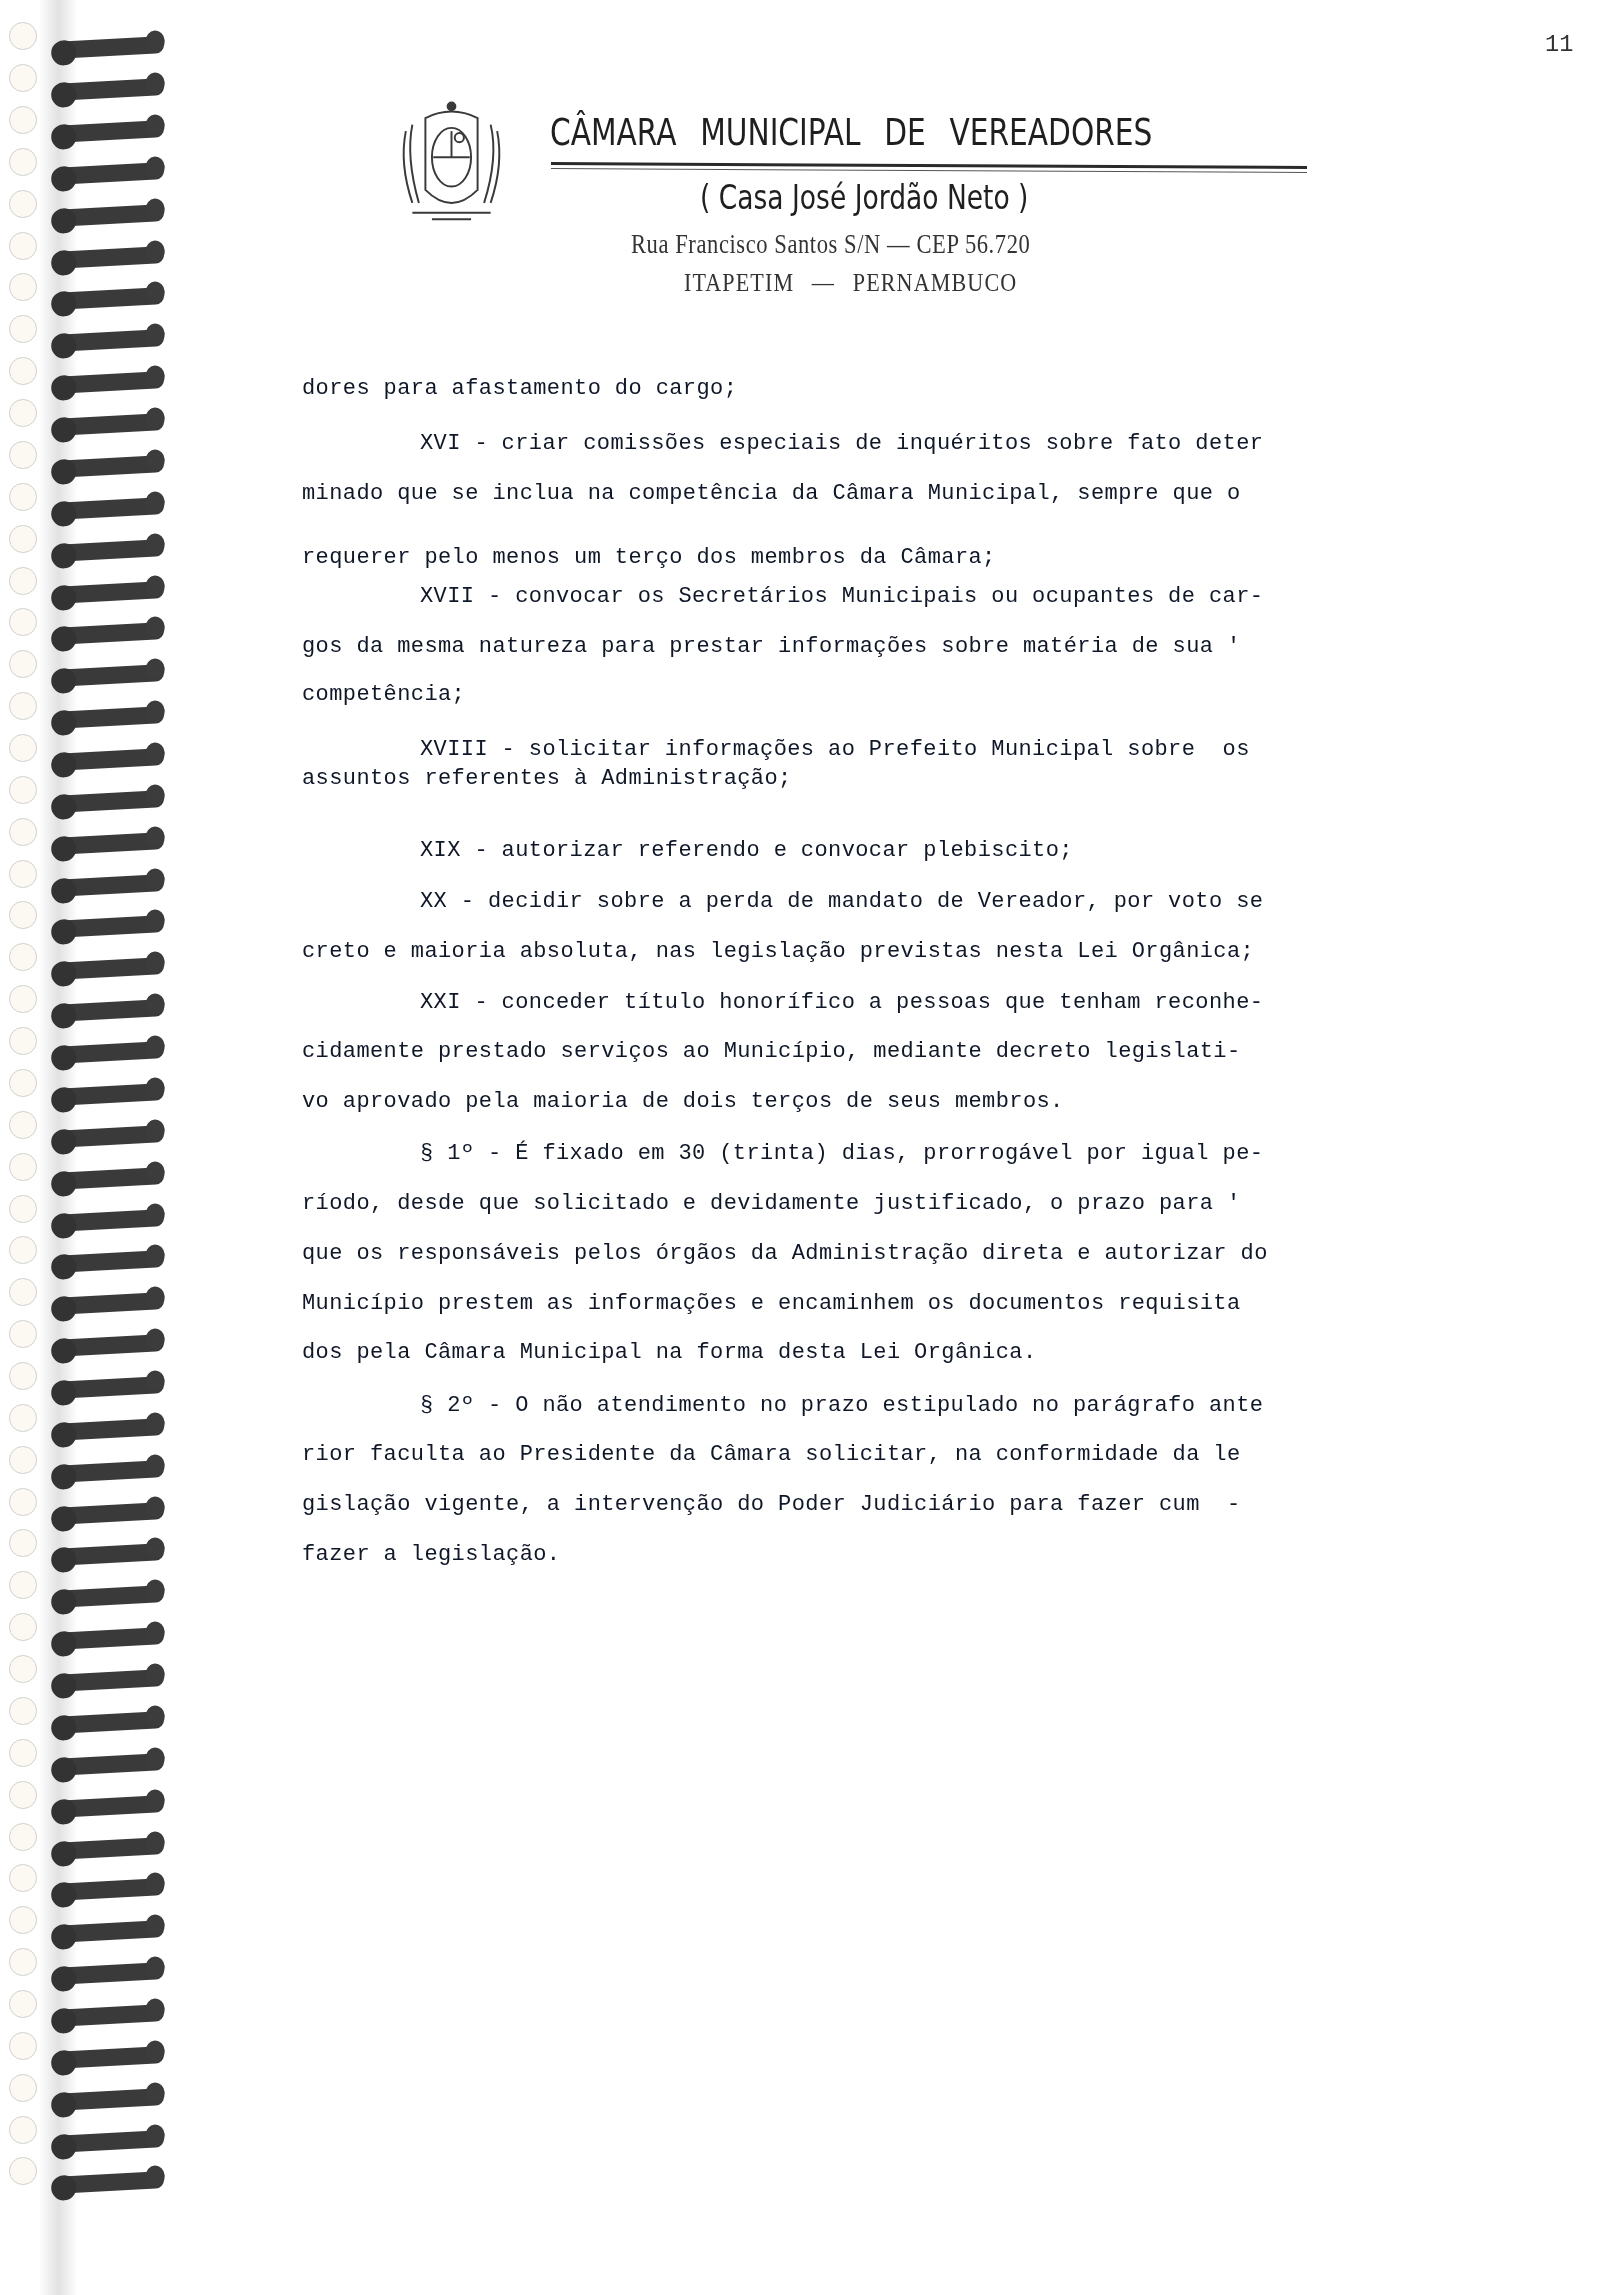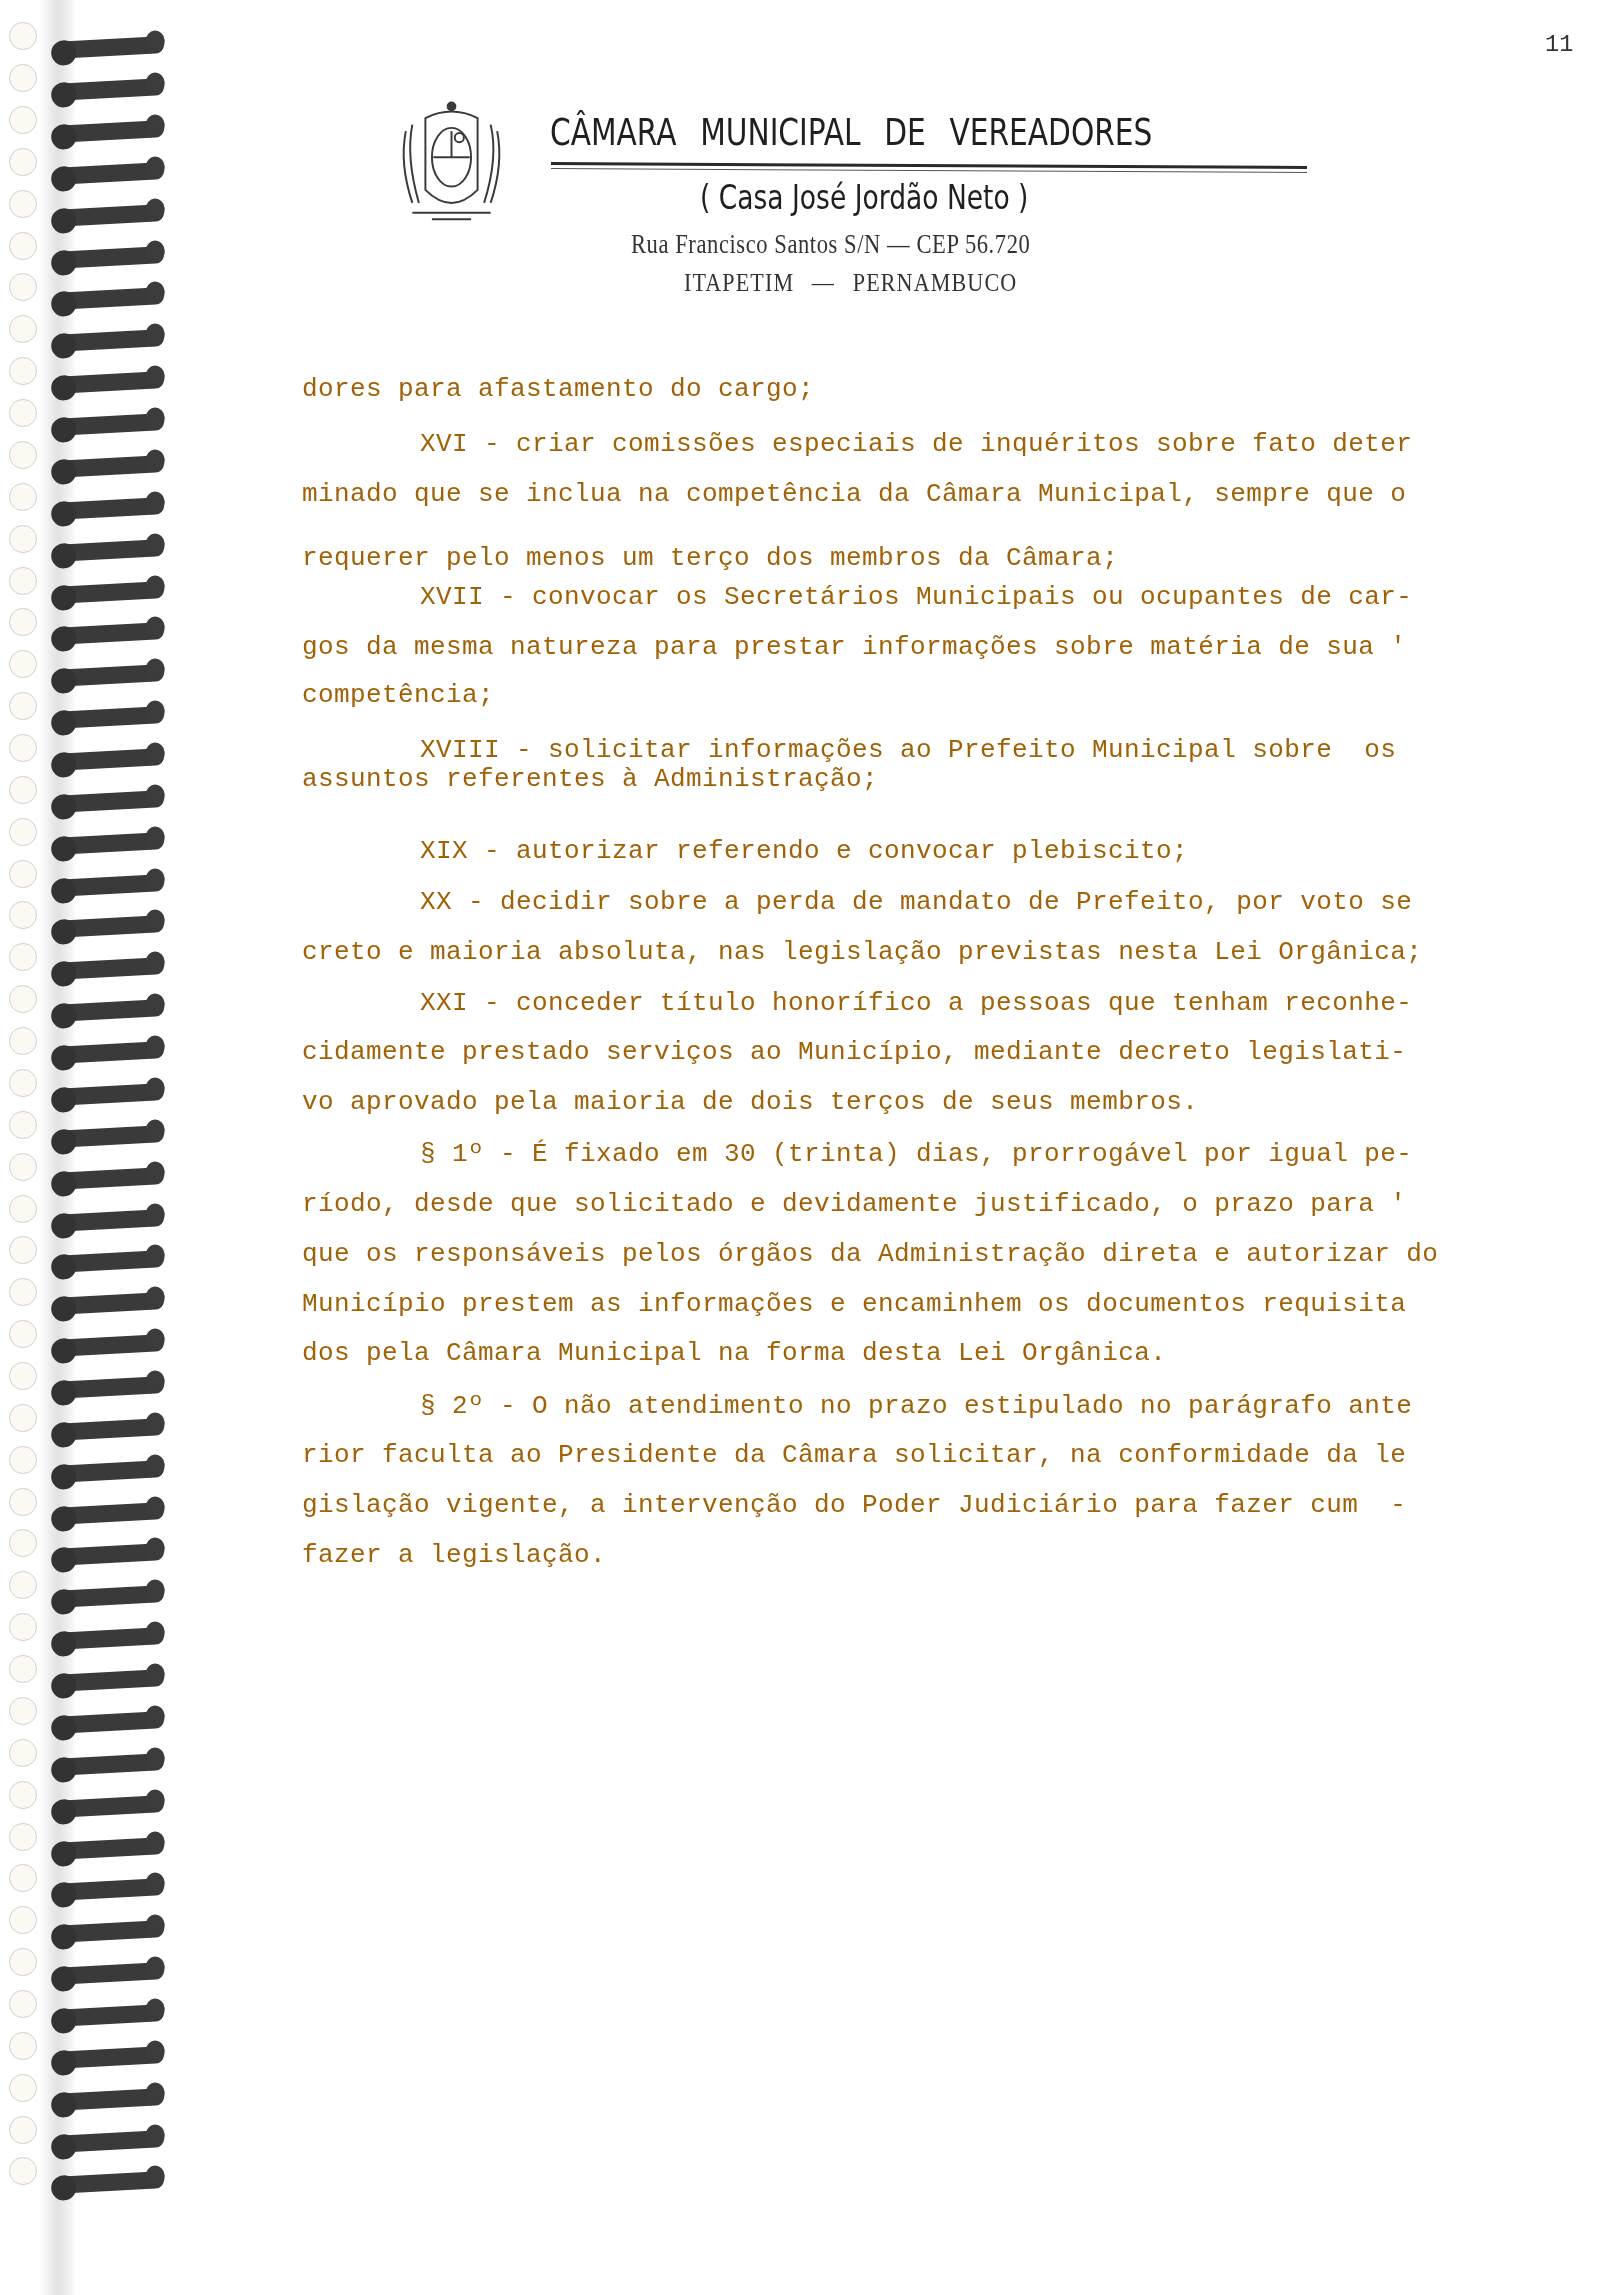--- a/index.html
+++ b/index.html
@@ -65,21 +65,21 @@
     .lh-city {
       position: absolute; left: 298px; top: 183px;
       font-family: "Liberation Serif", "DejaVu Serif", serif; font-size: 26px; color: #333;
       transform: scaleX(0.85); transform-origin: left top; white-space: nowrap; letter-spacing: 1.3px; word-spacing: 13px;
     }
 
     
     .body-text { position: absolute; left: 302px; top: 374px; width: 1230px; }
     .line {
       position: absolute; left: 0; white-space: pre;
-      font-size: 26px; line-height: 30px; color: #a16207; letter-spacing: 0.4px;
+      font-size: 22px; line-height: 30px; color: #0f172a; letter-spacing: 0.4px;
     }
     .line.indent { left: 118px; }
   </style>
 </head>
 <body>
 
 <div class="binding" id="binding">
   <div class="shadow"></div>
 <div class="hole" style="top: 22px;"></div>
     <div class="coil" style="top: 39px;"></div>
@@ -215,21 +215,21 @@
   <div class="line" style="top:0px">dores para afastamento do cargo;</div>
   <div class="line indent" style="top:55px">XVI - criar comissões especiais de inquéritos sobre fato deter</div>
   <div class="line" style="top:105px">minado que se inclua na competência da Câmara Municipal, sempre que o</div>
   <div class="line" style="top:169px">requerer pelo menos um terço dos membros da Câmara;</div>
   <div class="line indent" style="top:208px">XVII - convocar os Secretários Municipais ou ocupantes de car-</div>
   <div class="line" style="top:258px">gos da mesma natureza para prestar informações sobre matéria de sua '</div>
   <div class="line" style="top:306px">competência;</div>
   <div class="line indent" style="top:361px">XVIII - solicitar informações ao Prefeito Municipal sobre  os</div>
   <div class="line" style="top:390px">assuntos referentes à Administração;</div>
   <div class="line indent" style="top:462px">XIX - autorizar referendo e convocar plebiscito;</div>
-  <div class="line indent" style="top:513px">XX - decidir sobre a perda de mandato de Prefeito, por voto se</div>
+  <div class="line indent" style="top:513px">XX - decidir sobre a perda de mandato de Vereador, por voto se</div>
   <div class="line" style="top:563px">creto e maioria absoluta, nas legislação previstas nesta Lei Orgânica;</div>
   <div class="line indent" style="top:614px">XXI - conceder título honorífico a pessoas que tenham reconhe-</div>
   <div class="line" style="top:663px">cidamente prestado serviços ao Município, mediante decreto legislati-</div>
   <div class="line" style="top:713px">vo aprovado pela maioria de dois terços de seus membros.</div>
   <div class="line indent" style="top:765px">§ 1º - É fixado em 30 (trinta) dias, prorrogável por igual pe-</div>
   <div class="line" style="top:815px">ríodo, desde que solicitado e devidamente justificado, o prazo para '</div>
   <div class="line" style="top:865px">que os responsáveis pelos órgãos da Administração direta e autorizar do</div>
   <div class="line" style="top:915px">Município prestem as informações e encaminhem os documentos requisita</div>
   <div class="line" style="top:964px">dos pela Câmara Municipal na forma desta Lei Orgânica.</div>
   <div class="line indent" style="top:1017px">§ 2º - O não atendimento no prazo estipulado no parágrafo ante</div>

